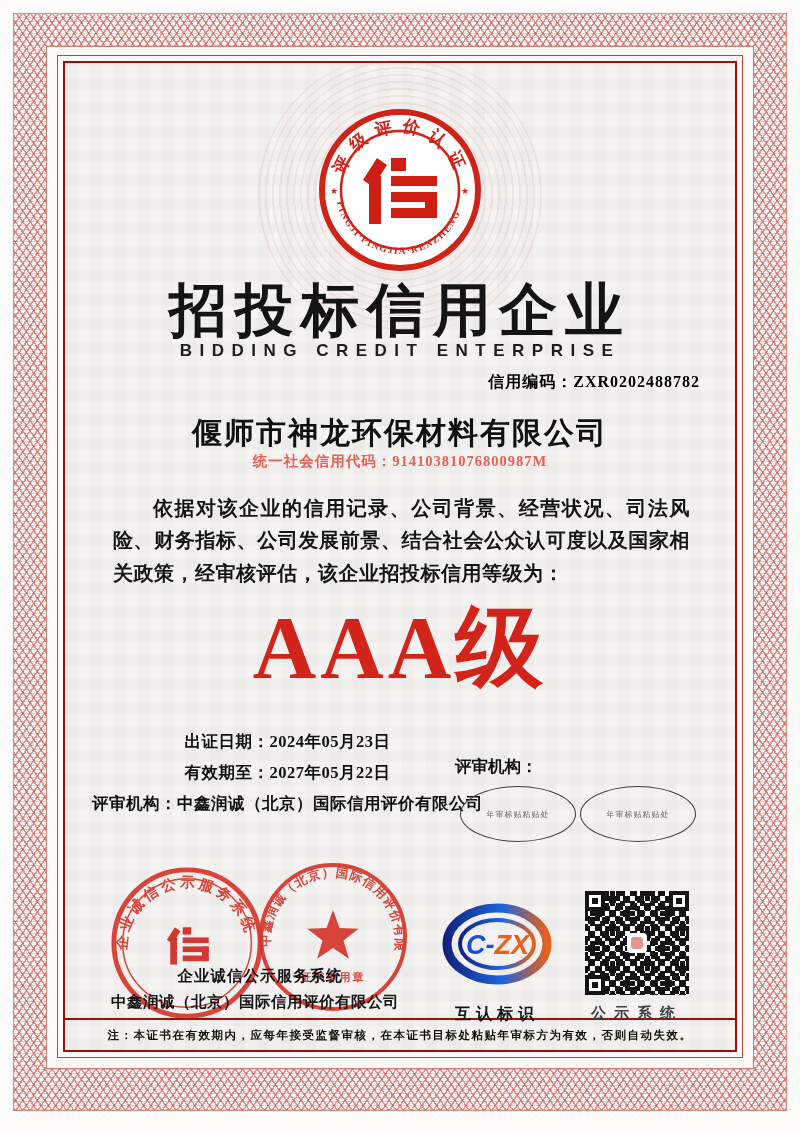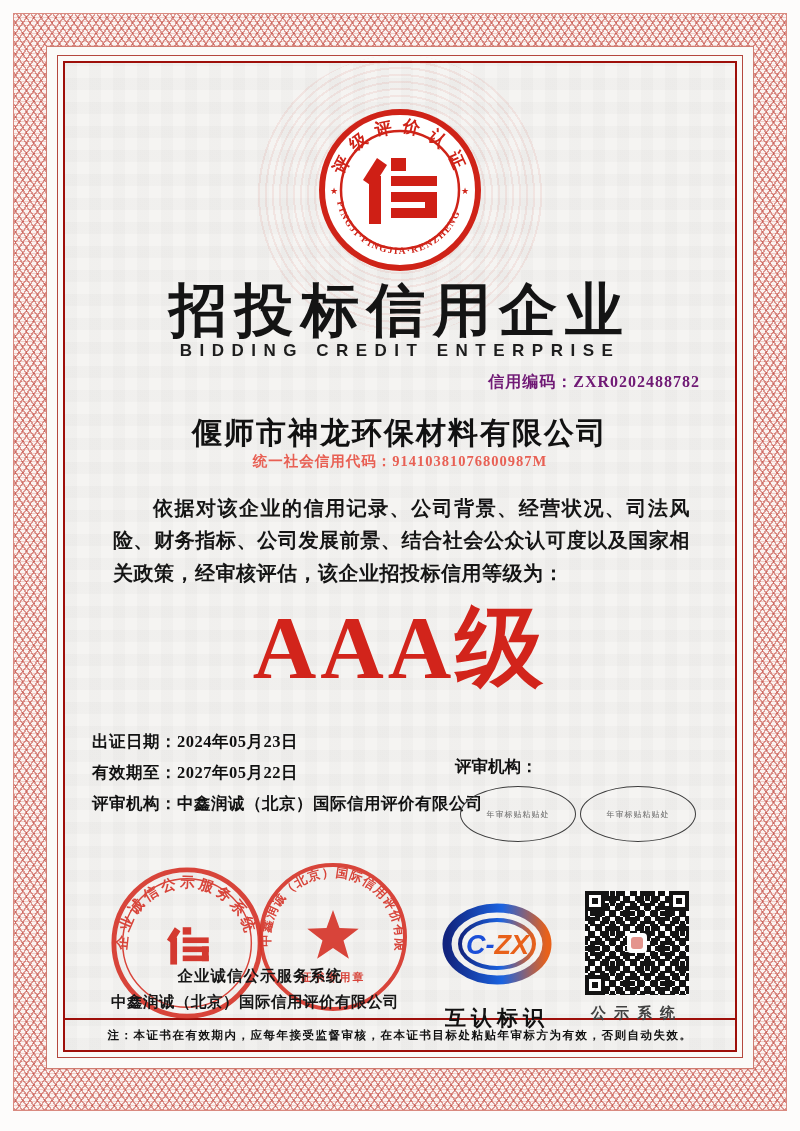--- a/index.html
+++ b/index.html
@@ -23,44 +23,44 @@
       repeating-linear-gradient(90deg, rgba(60,60,60,.025) 0 12px, transparent 12px 24px);}
   .halo{position:absolute;left:255px;top:55px;width:290px;height:280px;border-radius:50%;
     background:repeating-radial-gradient(circle, rgba(213,92,80,.10) 0 2px, transparent 2px 7px);}
 
   .layer{position:absolute;inset:0;}
   .abs{position:absolute;}
   .ctr{left:0;right:0;text-align:center;}
 
   .title{top:272px;font-size:58px;font-weight:900;letter-spacing:8px;color:#141414;}
   .subtitle{top:341px;font-size:17px;font-weight:700;letter-spacing:7.5px;color:#1d1d1d;font-family:"Liberation Sans",sans-serif;}
-  .credit-line{top:372px;right:100px;font-size:16px;font-weight:700;color:#701a75;letter-spacing:1px;}
+  .credit-line{top:372px;right:100px;font-size:16px;font-weight:700;color:#000000;letter-spacing:1px;}
   .company{top:413px;font-size:30px;font-weight:900;letter-spacing:2px;color:#111;}
   .uscc{top:452px;font-size:14.5px;font-weight:700;color:#e8625-4;color:#e86054;letter-spacing:1px;}
   .paragraph{top:492px;left:113px;right:110px;font-size:20px;font-weight:700;line-height:1.62;color:#151515;
     text-align:justify;text-indent:2em;letter-spacing:.5px;}
   .grade{top:588px;font-size:88px;font-weight:900;letter-spacing:4px;color:#d2241b;}
 
   .details{top:731px;left:92px;font-size:16.5px;font-weight:800;color:#111;}
-  .details .row{margin-bottom:9px;letter-spacing:.5px;}
+  .details .row{margin-bottom:9px;letter-spacing:.5px;text-align:center;}
   .annual-label{top:756px;left:455px;font-size:16.5px;font-weight:800;color:#111;}
   .oval{width:114px;height:54px;border:1.5px solid #3c3c3c;border-radius:50%;
     display:flex;align-items:center;justify-content:center;}
   .oval span{font-size:8px;color:#666;letter-spacing:1px;}
   .oval1{left:460px;top:786px;} .oval2{left:580px;top:786px;}
 
   .seal{opacity:.92;}
   .seal-left{left:109px;top:865px;}
   .seal-right{left:257px;top:861px;}
   .black-label{font-size:15.5px;font-weight:800;color:#161616;z-index:5;}
   .label-sys{top:966px;left:120px;width:280px;text-align:center;letter-spacing:1px;}
   .label-org{top:992px;left:85px;width:340px;text-align:center;letter-spacing:.5px;}
 
   .czx{left:442px;top:901px;}
-  .mutual-label{top:1004px;left:430px;width:134px;text-align:center;font-size:21px;font-weight:800;letter-spacing:5px;color:#111;}
+  .mutual-label{top:1004px;left:430px;width:134px;text-align:center;font-size:16px;font-weight:800;letter-spacing:5px;color:#111;}
 
   .qr{left:585px;top:891px;width:104px;height:104px;background:
       conic-gradient(#141414 25%,transparent 0 50%,#141414 0 75%,transparent 0) 0 0/10px 10px,
       conic-gradient(#141414 25%,transparent 0 50%,#141414 0 75%,transparent 0) 3px 5px/14px 14px,
       #fff;}
   .finder{position:absolute;width:20px;height:20px;border:4px solid #141414;background:#fff;box-sizing:border-box;}
   .finder::after{content:"";position:absolute;left:3px;top:3px;width:6px;height:6px;background:#141414;}
   .f-tl{left:0;top:0;} .f-tr{right:0;top:0;} .f-bl{left:0;bottom:0;}
   .qr-badge{position:absolute;left:42px;top:42px;width:20px;height:20px;background:#fff;border-radius:4px;
     display:flex;align-items:center;justify-content:center;}

